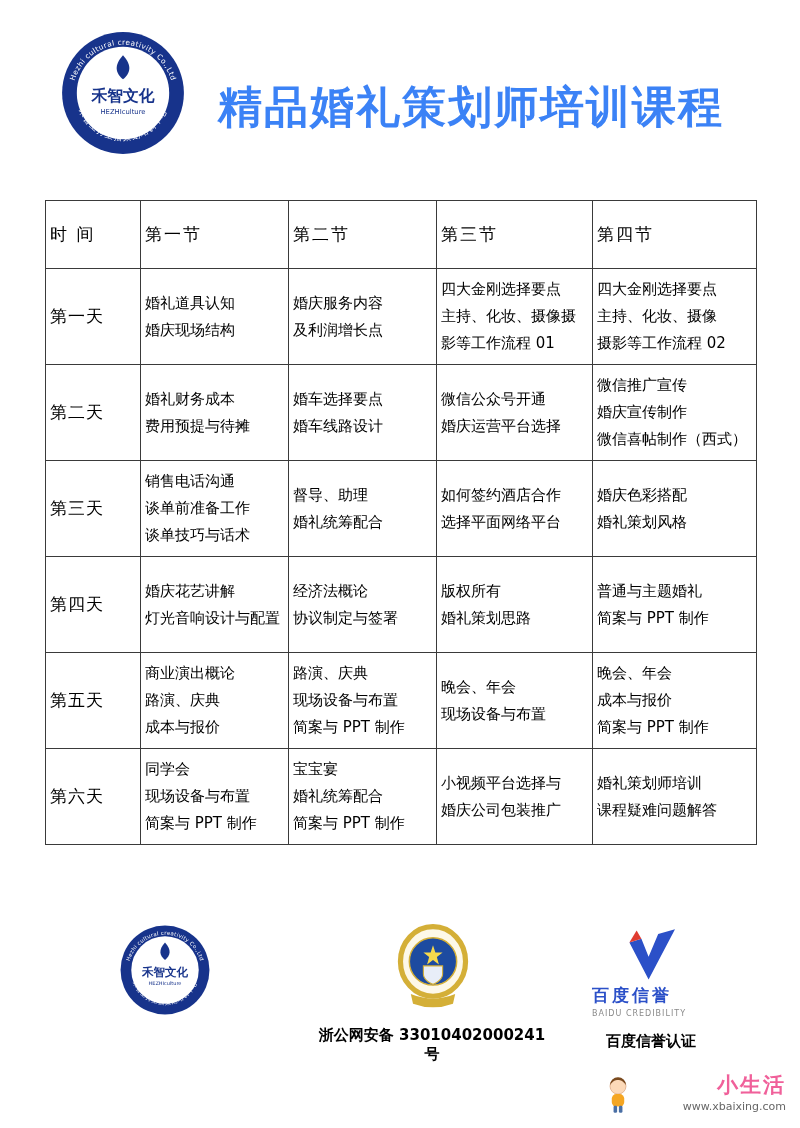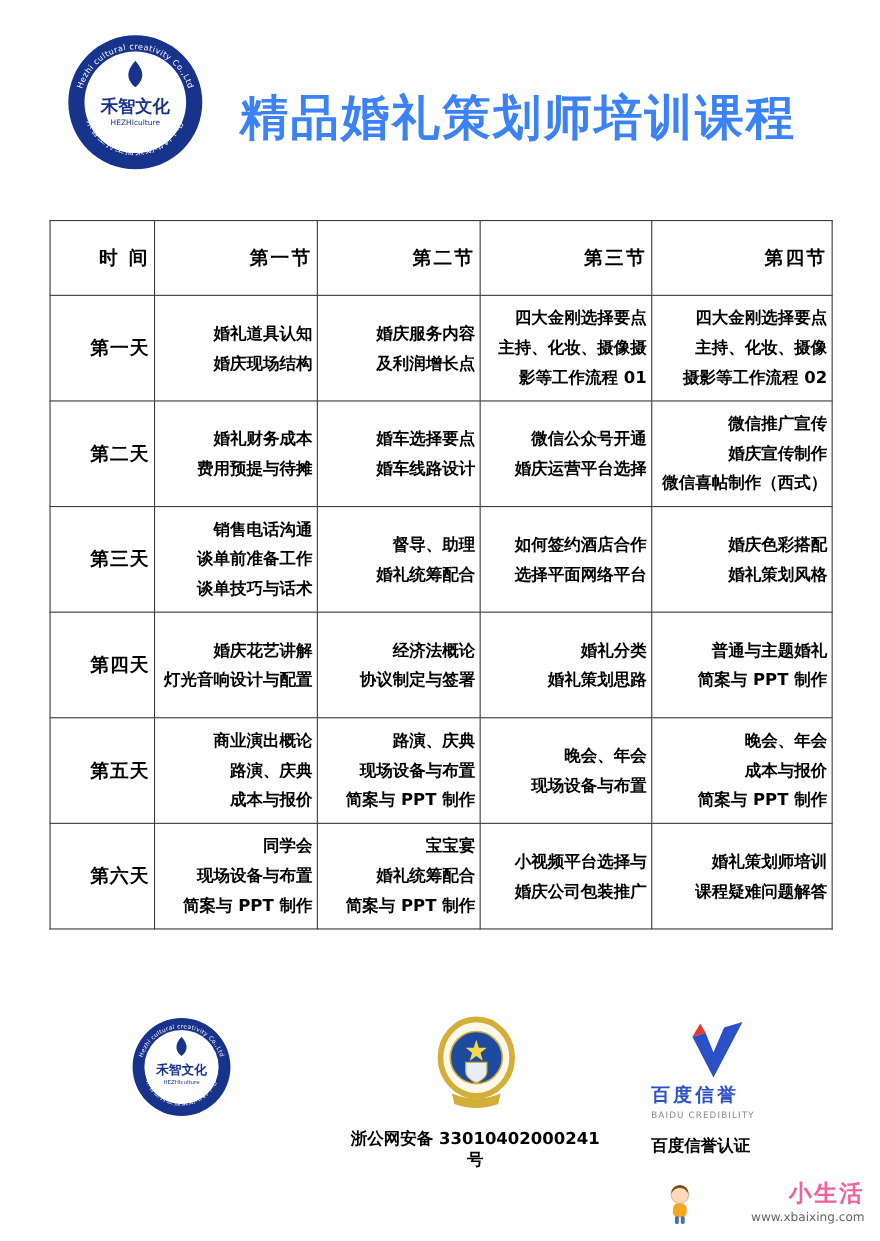--- a/index.html
+++ b/index.html
@@ -15,39 +15,39 @@
     position:absolute; left:188px; top:78px; width:566px; text-align:center;
     font-size:44px; font-weight:900; letter-spacing:2px; color:#3b82f6;
     font-family:"DejaVu Serif","Liberation Serif",serif; white-space:nowrap;
   }
   
   .course-table {
     position:absolute; left:45px; top:200px; width:711px;
     border-collapse:collapse; table-layout:fixed;
   }
   .course-table th, .course-table td {
-    border:1px solid #3a3a3a; text-align:right; vertical-align:middle;
-    font-weight:bold; padding:4px;
+    border:1px solid #3a3a3a; text-align:left; vertical-align:middle;
+    font-weight:normal; padding:4px;
   }
   .course-table thead tr { height:68px; }
   .course-table tbody tr { height:96px; }
   .course-table th { font-size:17px; letter-spacing:2px; }
   .day-cell { font-size:17px; letter-spacing:1px; }
   .course-cell { font-size:15px; line-height:1.8; white-space:pre-line; }
   
   .bottom-logo { position:absolute; left:119px; top:924px; width:92px; height:92px; }
   .police-badge { position:absolute; left:396px; top:920px; width:74px; height:94px; }
   .baidu-block { position:absolute; left:592px; top:928px; width:118px; }
   .baidu-v { width:60px; height:54px; display:block; margin:0 auto; }
   .baidu-cn { font-size:17px; font-weight:bold; letter-spacing:3px; margin-top:2px; }
   .baidu-en { font-size:8px; color:#8a8a8a; letter-spacing:1px; margin-top:2px; }
   
   .copyright { position:absolute; left:35px; top:1028px; width:262px; text-align:center; font-size:13px; color:#222; }
   .police-text { position:absolute; left:312px; top:1026px; width:240px; text-align:center; font-size:15px; font-weight:bold; }
-  .baidu-cert { position:absolute; left:574px; top:1032px; width:126px; text-align:center; font-size:15px; font-weight:bold; }
+  .baidu-cert { position:absolute; left:588px; top:1032px; width:126px; text-align:center; font-size:15px; font-weight:bold; }
   
   .watermark { position:absolute; right:14px; bottom:12px; display:flex; align-items:flex-start; gap:5px; }
   .wm-mascot { width:32px; height:42px; }
   .wm-text { display:flex; flex-direction:column; align-items:flex-end;margin-left:44px; }
   .wm-name { font-size:21px; font-weight:bold; line-height:1.1; letter-spacing:2px; }
   .wm-url { font-size:11px; color:#666; margin-top:3px; }
 </style>
 </head>
 <body>
 
@@ -125,21 +125,21 @@
 选择平面网络平台</td>
         <td class="course-cell">婚庆色彩搭配
 婚礼策划风格</td>
       </tr>
       <tr>
         <td class="day-cell">第四天</td>
         <td class="course-cell">婚庆花艺讲解
 灯光音响设计与配置</td>
         <td class="course-cell">经济法概论
 协议制定与签署</td>
-        <td class="course-cell">婚礼分类
+        <td class="course-cell">版权所有
 婚礼策划思路</td>
         <td class="course-cell">普通与主题婚礼
 简案与 PPT 制作</td>
       </tr>
       <tr>
         <td class="day-cell">第五天</td>
         <td class="course-cell">商业演出概论
 路演、庆典
 成本与报价</td>
         <td class="course-cell">路演、庆典

